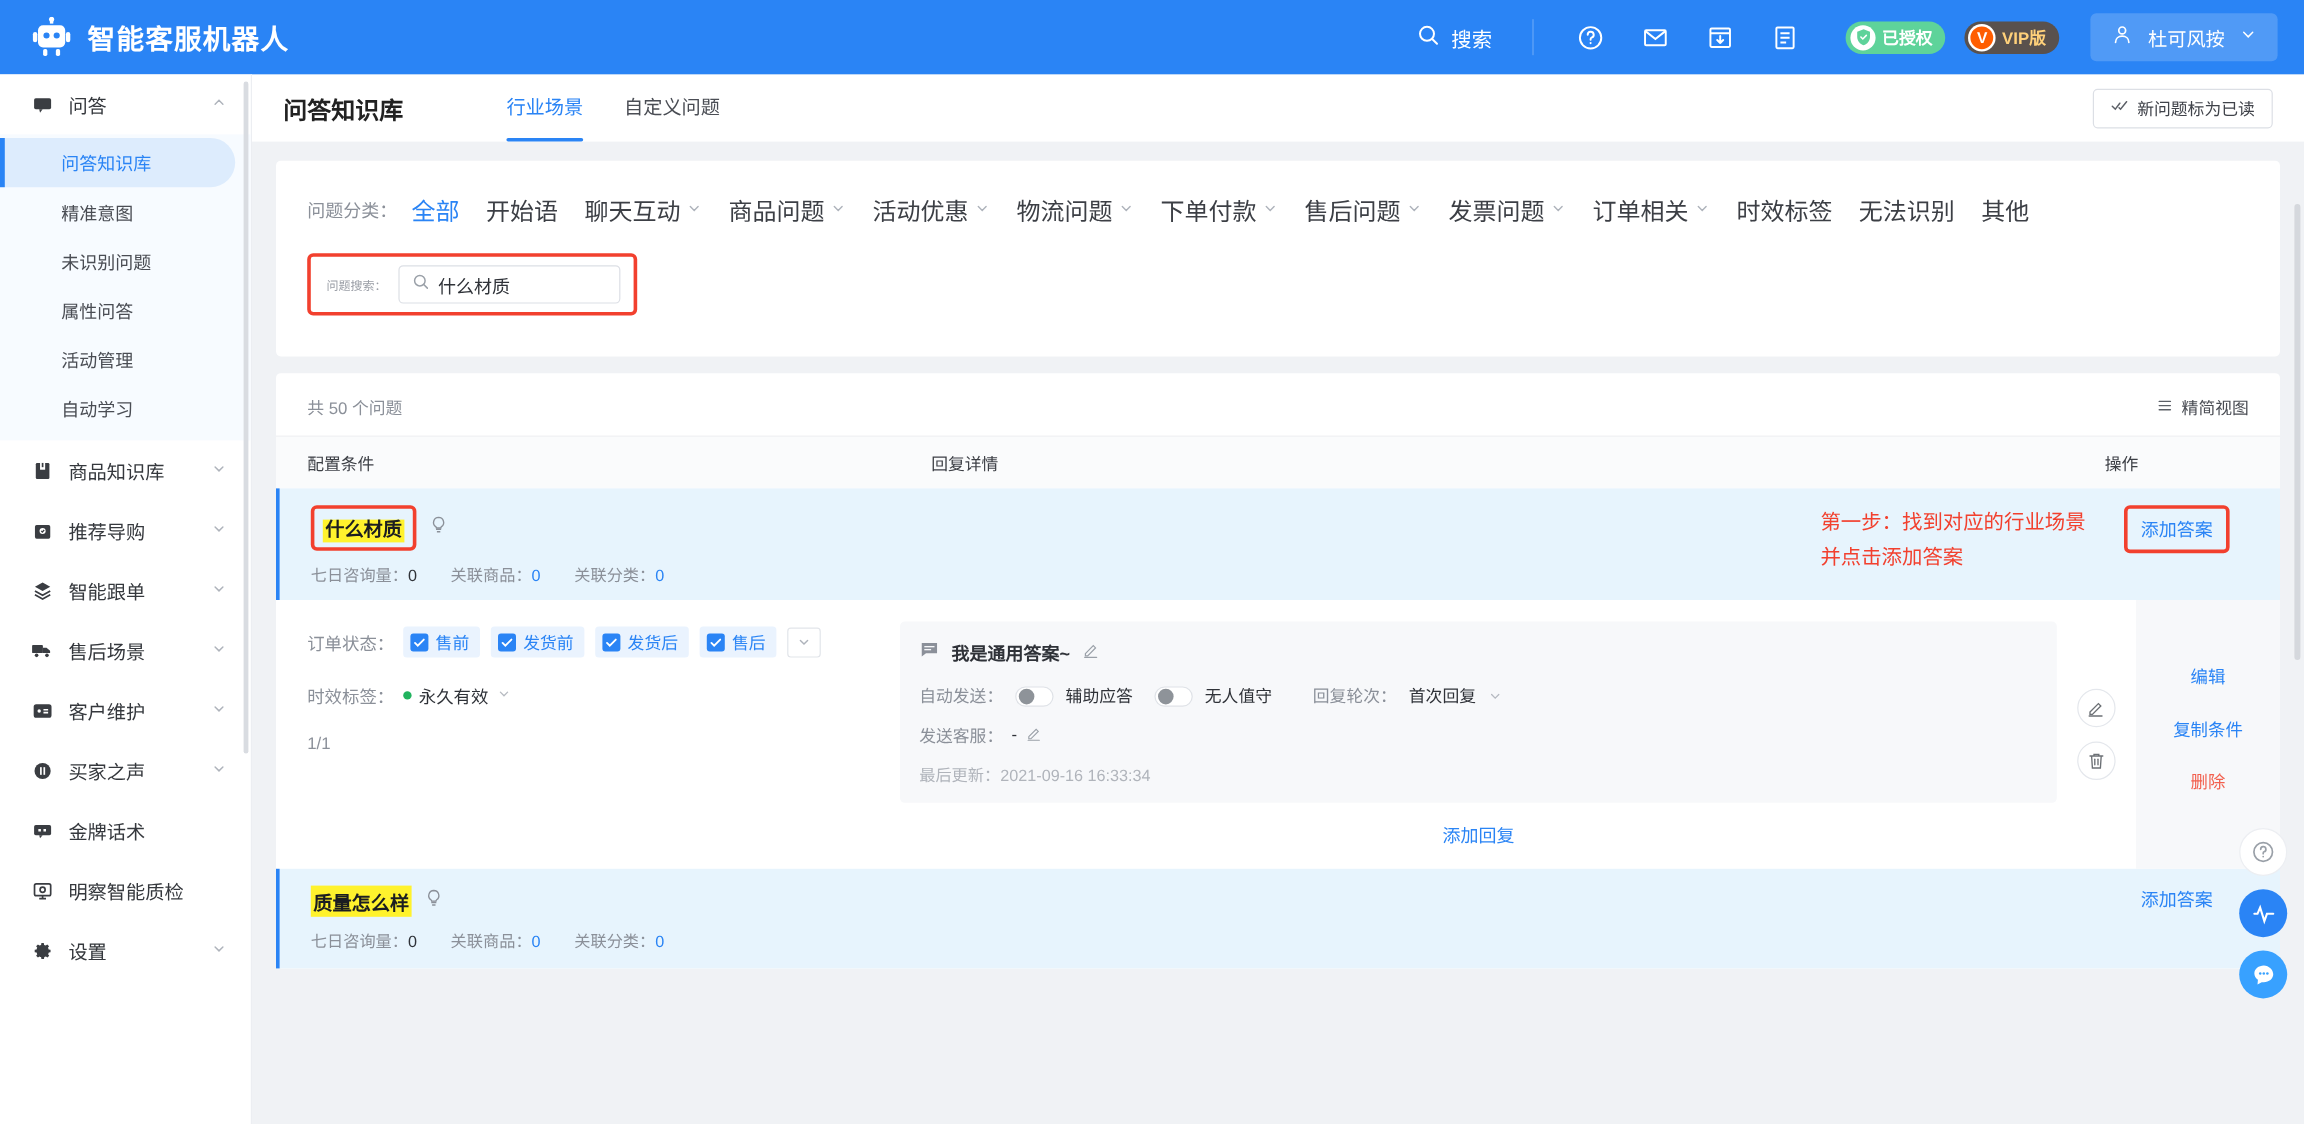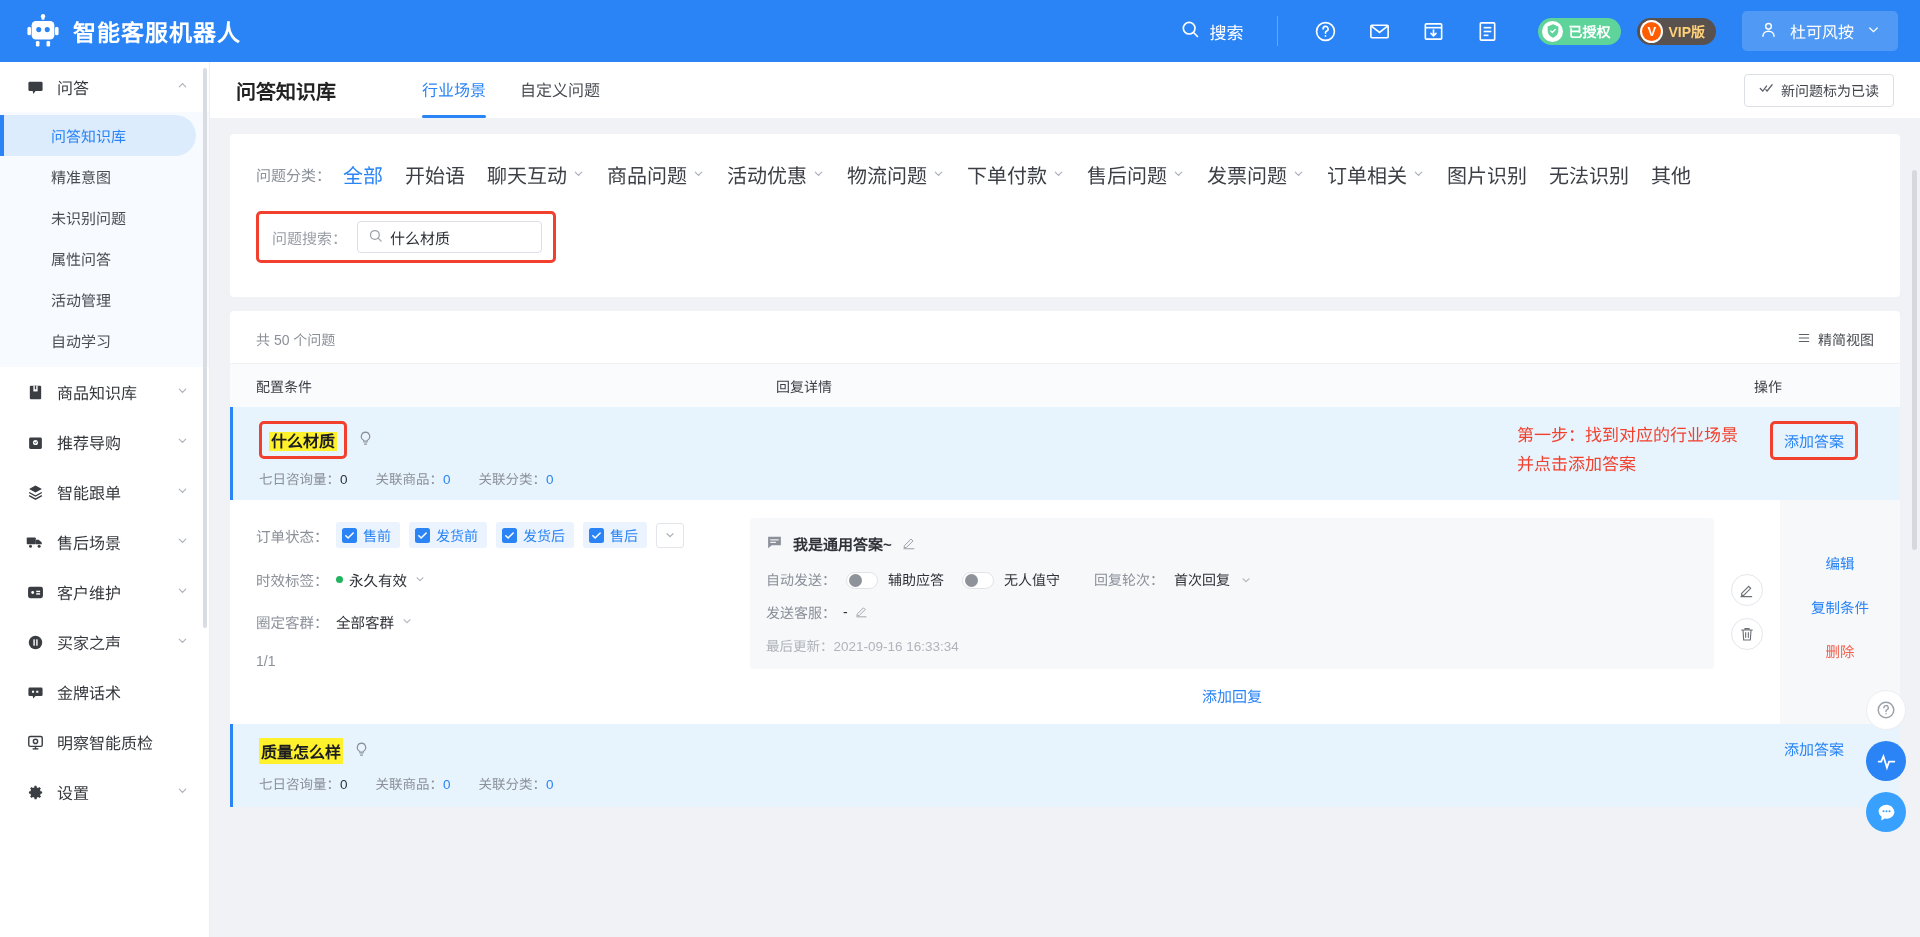--- a/index.html
+++ b/index.html
@@ -87,21 +87,21 @@
     font-size: 20px; color: #3c3f45; margin-right: 22px; cursor: pointer; display: inline-flex; align-items: center; gap: 5px;
   }
   .cat.active { color: #2a84f5; }
   .cat .cv { color: #b6bac1; font-size: 11px; }
 
   .search-row { padding: 22px 26px 20px 26px; }
   .search-outline {
     display: inline-flex; align-items: center; border: 3px solid #f2402e; border-radius: 5px;
     padding: 7px 11px 7px 13px; gap: 10px;
   }
-  .search-lab { font-size: 15px; color: #9a9ea6; }
+  .search-lab { font-size: 10px; color: #9a9ea6; }
   .search-box {
     width: 185px; height: 32px; border: 1px solid #dcdfe5; border-radius: 4px;
     display: flex; align-items: center; gap: 7px; padding: 0 10px; background: #fff;
   }
   .search-box input {
     border: none; outline: none; font-size: 15px; color: #2f3238; width: 140px;
     font-family: "Liberation Sans", "DejaVu Sans", sans-serif; background: transparent;
   }
 
   .list-panel { background: #fff; margin: 14px 20px 0 20px; border-radius: 4px; }
@@ -488,21 +488,21 @@
                 <path d="m6 9.5 6 6 6-6" stroke-linecap="round"></path>
               </svg></span>
           </span>
           <span class="cat">
             <span>订单相关</span>
             <span class="cv"><svg viewBox="0 0 24 24" width="13" height="13" fill="none" stroke="#aeb3bb" stroke-width="2.2">
                 <path d="m6 9.5 6 6 6-6" stroke-linecap="round"></path>
               </svg></span>
           </span>
           <span class="cat">
-            <span>图片识别</span>
+            <span>时效标签</span>
           </span>
           <span class="cat">
             <span>无法识别</span>
           </span>
           <span class="cat">
             <span>其他</span>
           </span>
         </span>
     </div>
     <div class="search-row">
@@ -613,29 +613,20 @@
           <span class="more-chk">
             <svg viewBox="0 0 24 24" width="12" height="12" fill="none" stroke="#aeb3bb" stroke-width="2.4">
                 <path d="m6 9.5 6 6 6-6" stroke-linecap="round"></path>
               </svg>
           </span>
         </div>
         <div class="d-line">
           <span class="d-lab">时效标签：</span>
           <span class="dot-green"></span>
           <span class="d-val">永久有效</span>
-          <span class="d-caret">
-            <svg viewBox="0 0 24 24" width="12" height="12" fill="none" stroke="#b6bac1" stroke-width="2.2">
-                <path d="m6 9.5 6 6 6-6" stroke-linecap="round"></path>
-              </svg>
-          </span>
-        </div>
-        <div class="d-line">
-          <span class="d-lab">圈定客群：</span>
-          <span class="d-val">全部客群</span>
           <span class="d-caret">
             <svg viewBox="0 0 24 24" width="12" height="12" fill="none" stroke="#b6bac1" stroke-width="2.2">
                 <path d="m6 9.5 6 6 6-6" stroke-linecap="round"></path>
               </svg>
           </span>
         </div>
         <div class="page-ind">1/1</div>
       </div>
 
       <div class="detail-mid">

